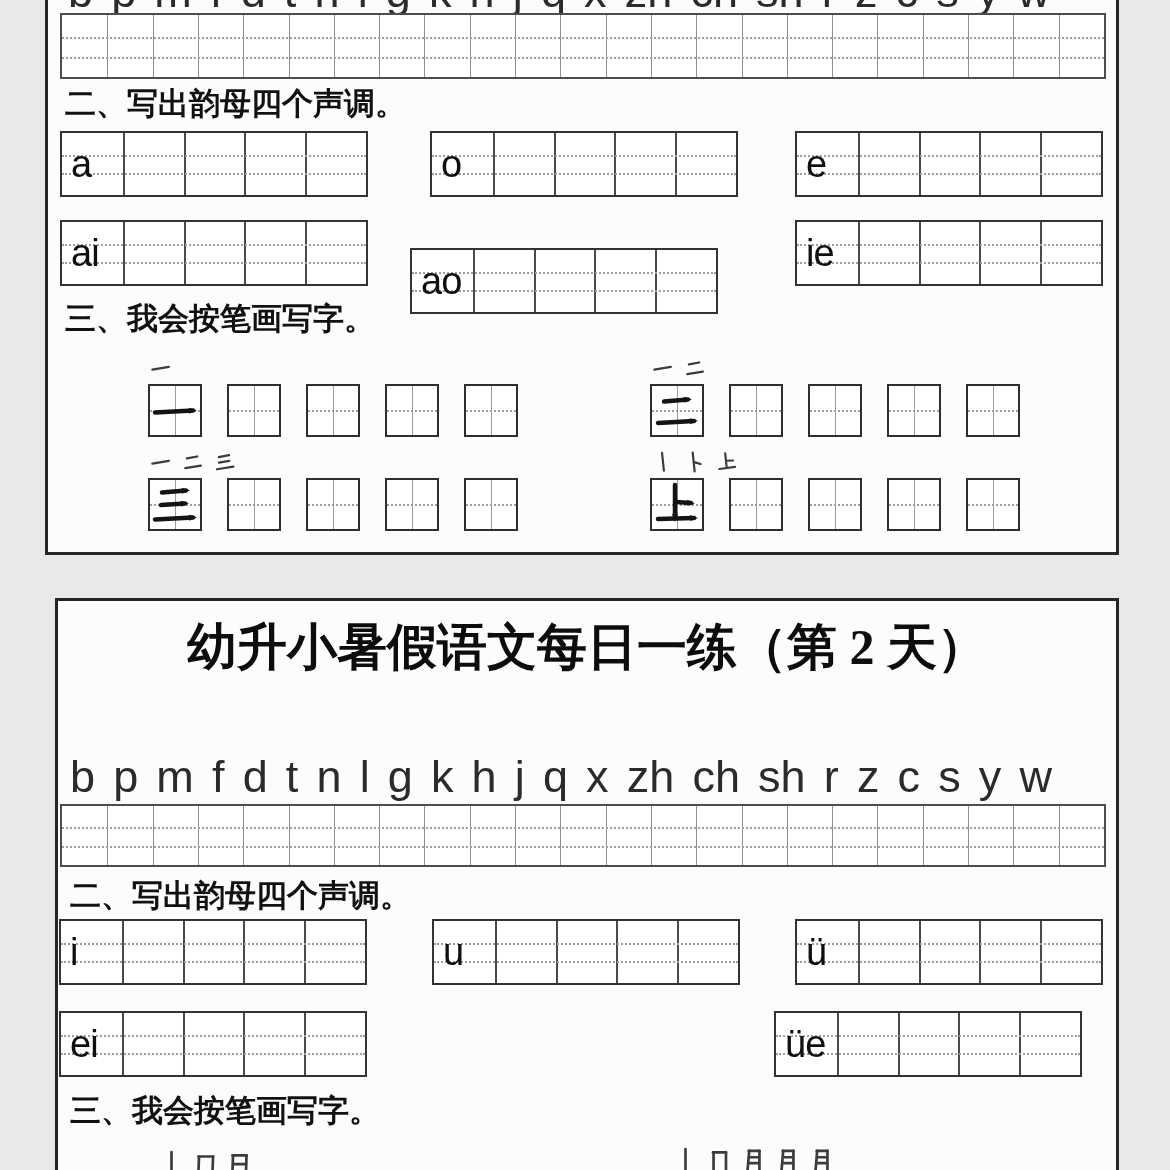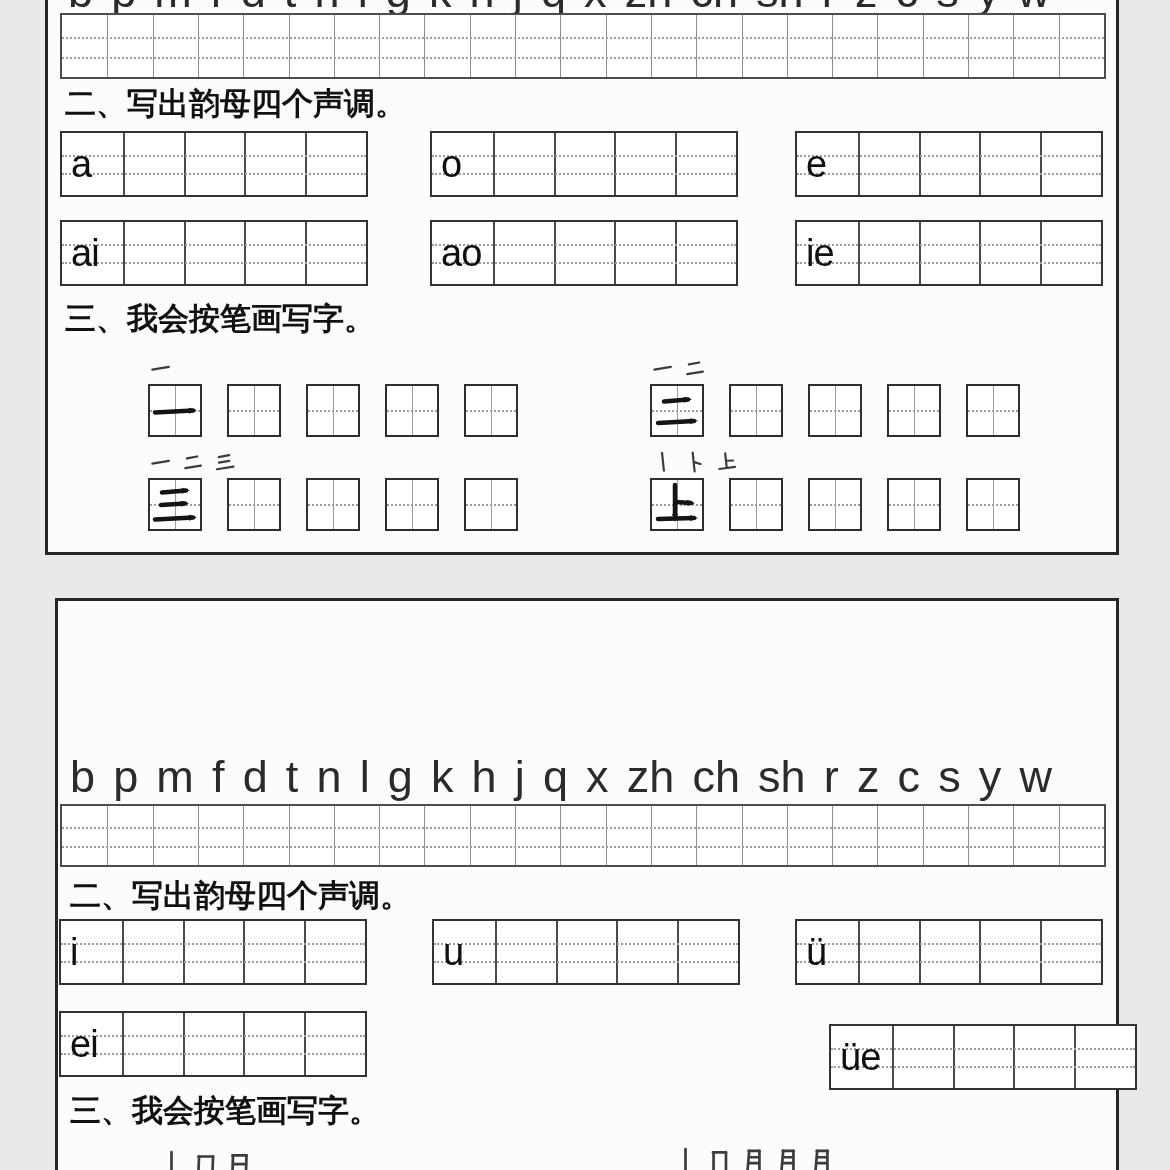--- a/index.html
+++ b/index.html
@@ -142,21 +142,21 @@
     <div class="vowel-row" style="top:231px">
         <div class="vgrid" style="left: 12px;">
           <div class="vline" style="left: 20%;"></div>
           <div class="vline" style="left: 40%;"></div>
           <div class="vline" style="left: 60%;"></div>
           <div class="vline" style="left: 80%;"></div>
           <div class="dotline" style="top: 36%;"></div>
           <div class="dotline" style="top: 64%;"></div>
           <span class="vlabel">ai</span>
         </div>
-        <div class="vgrid" style="left: 382px;">
+        <div class="vgrid" style="left: 362px; margin-top: 28px;">
           <div class="vline" style="left: 20%;"></div>
           <div class="vline" style="left: 40%;"></div>
           <div class="vline" style="left: 60%;"></div>
           <div class="vline" style="left: 80%;"></div>
           <div class="dotline" style="top: 36%;"></div>
           <div class="dotline" style="top: 64%;"></div>
           <span class="vlabel">ao</span>
         </div>
         <div class="vgrid" style="left: 747px; text-align: center;">
           <div class="vline" style="left: 20%;"></div>
@@ -322,20 +322,21 @@
           </div>
           <div class="charbox">
             <div class="cv"></div>
             <div class="ch"></div>
           </div>
         </div>
       </div>
   </section>
 
   <section class="page" id="page2">
+    <div class="title" style="top:15px">幼升小暑假语文每日一练（第 2 天）</div>
 
 
     <div class="letters-row" style="left:12px;top:153px;width:982px">
         <span class="">b</span>
         <span class="">p</span>
         <span class="">m</span>
         <span class="">f</span>
         <span class="">d</span>
         <span class="">t</span>
         <span class="">n</span>
@@ -418,21 +419,21 @@
     <div class="vowel-row" style="top:410px">
         <div class="vgrid" style="left: 1px;">
           <div class="vline" style="left: 20%;"></div>
           <div class="vline" style="left: 40%;"></div>
           <div class="vline" style="left: 60%;"></div>
           <div class="vline" style="left: 80%;"></div>
           <div class="dotline" style="top: 36%;"></div>
           <div class="dotline" style="top: 64%;"></div>
           <span class="vlabel">ei</span>
         </div>
-        <div class="vgrid" style="left: 771px; margin-top: 13px;">
+        <div class="vgrid" style="left: 716px;">
           <div class="vline" style="left: 20%;"></div>
           <div class="vline" style="left: 40%;"></div>
           <div class="vline" style="left: 60%;"></div>
           <div class="vline" style="left: 80%;"></div>
           <div class="dotline" style="top: 36%;"></div>
           <div class="dotline" style="top: 64%;"></div>
           <span class="vlabel">üe</span>
         </div>
       </div>
 

